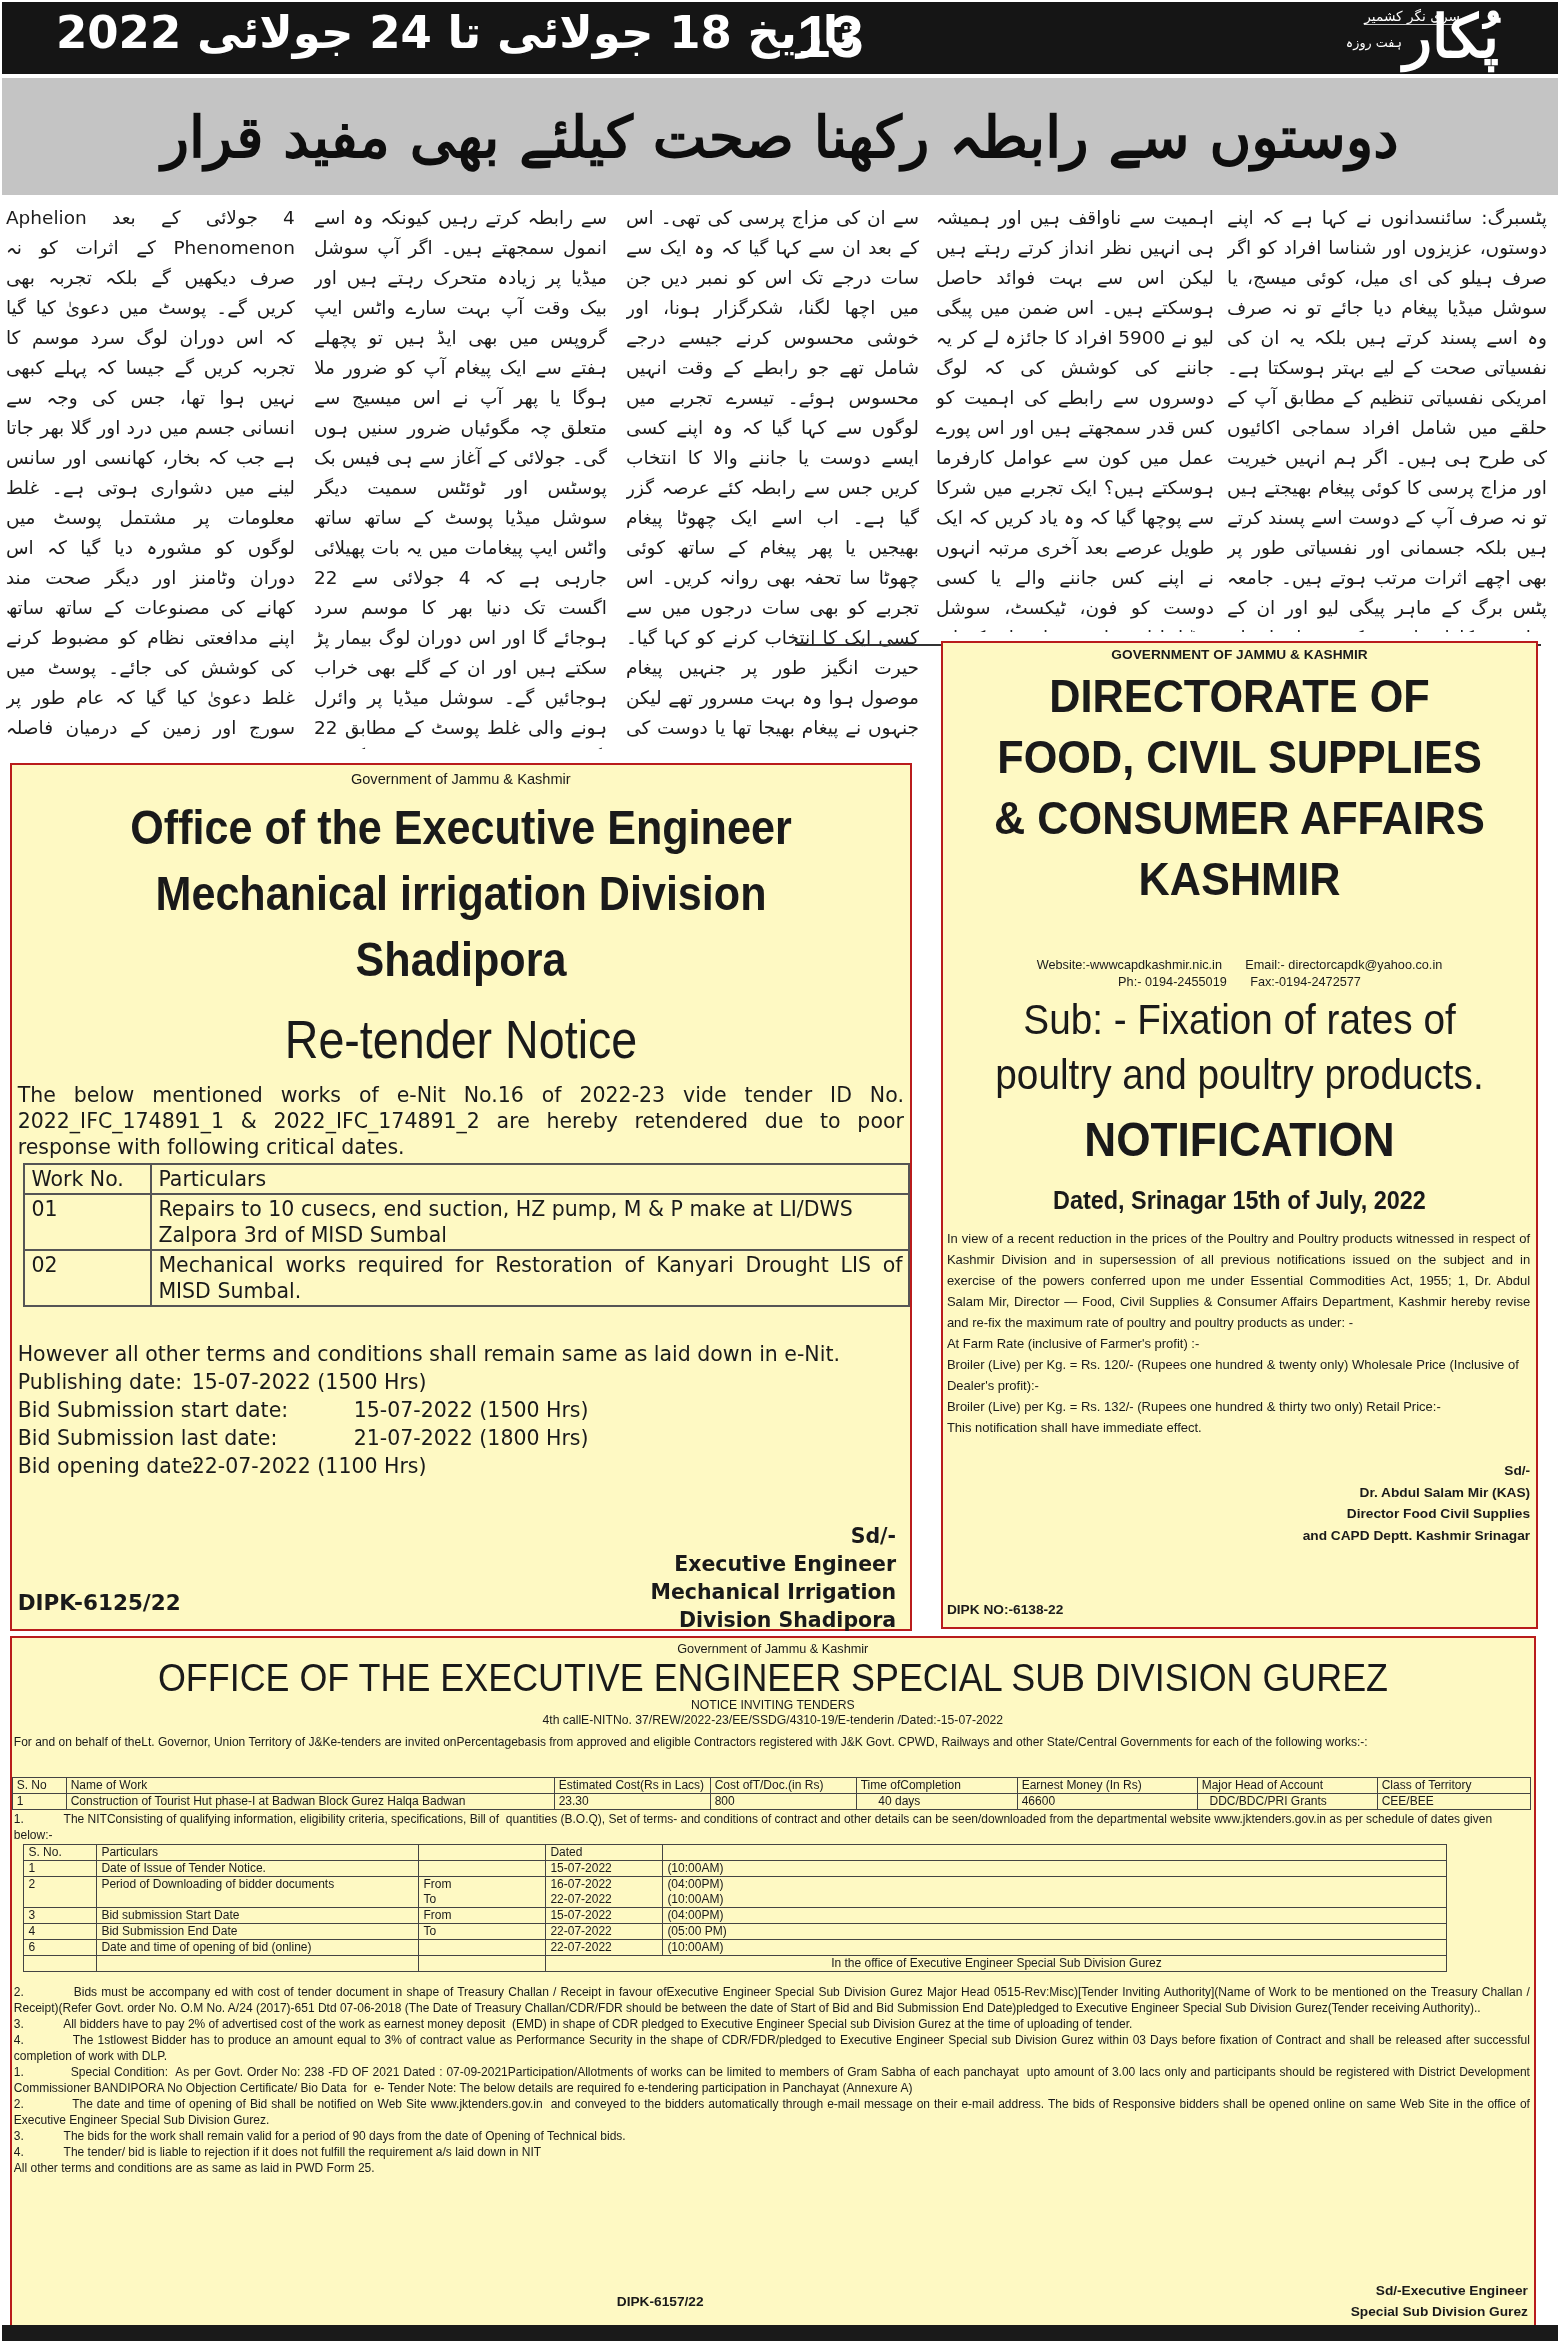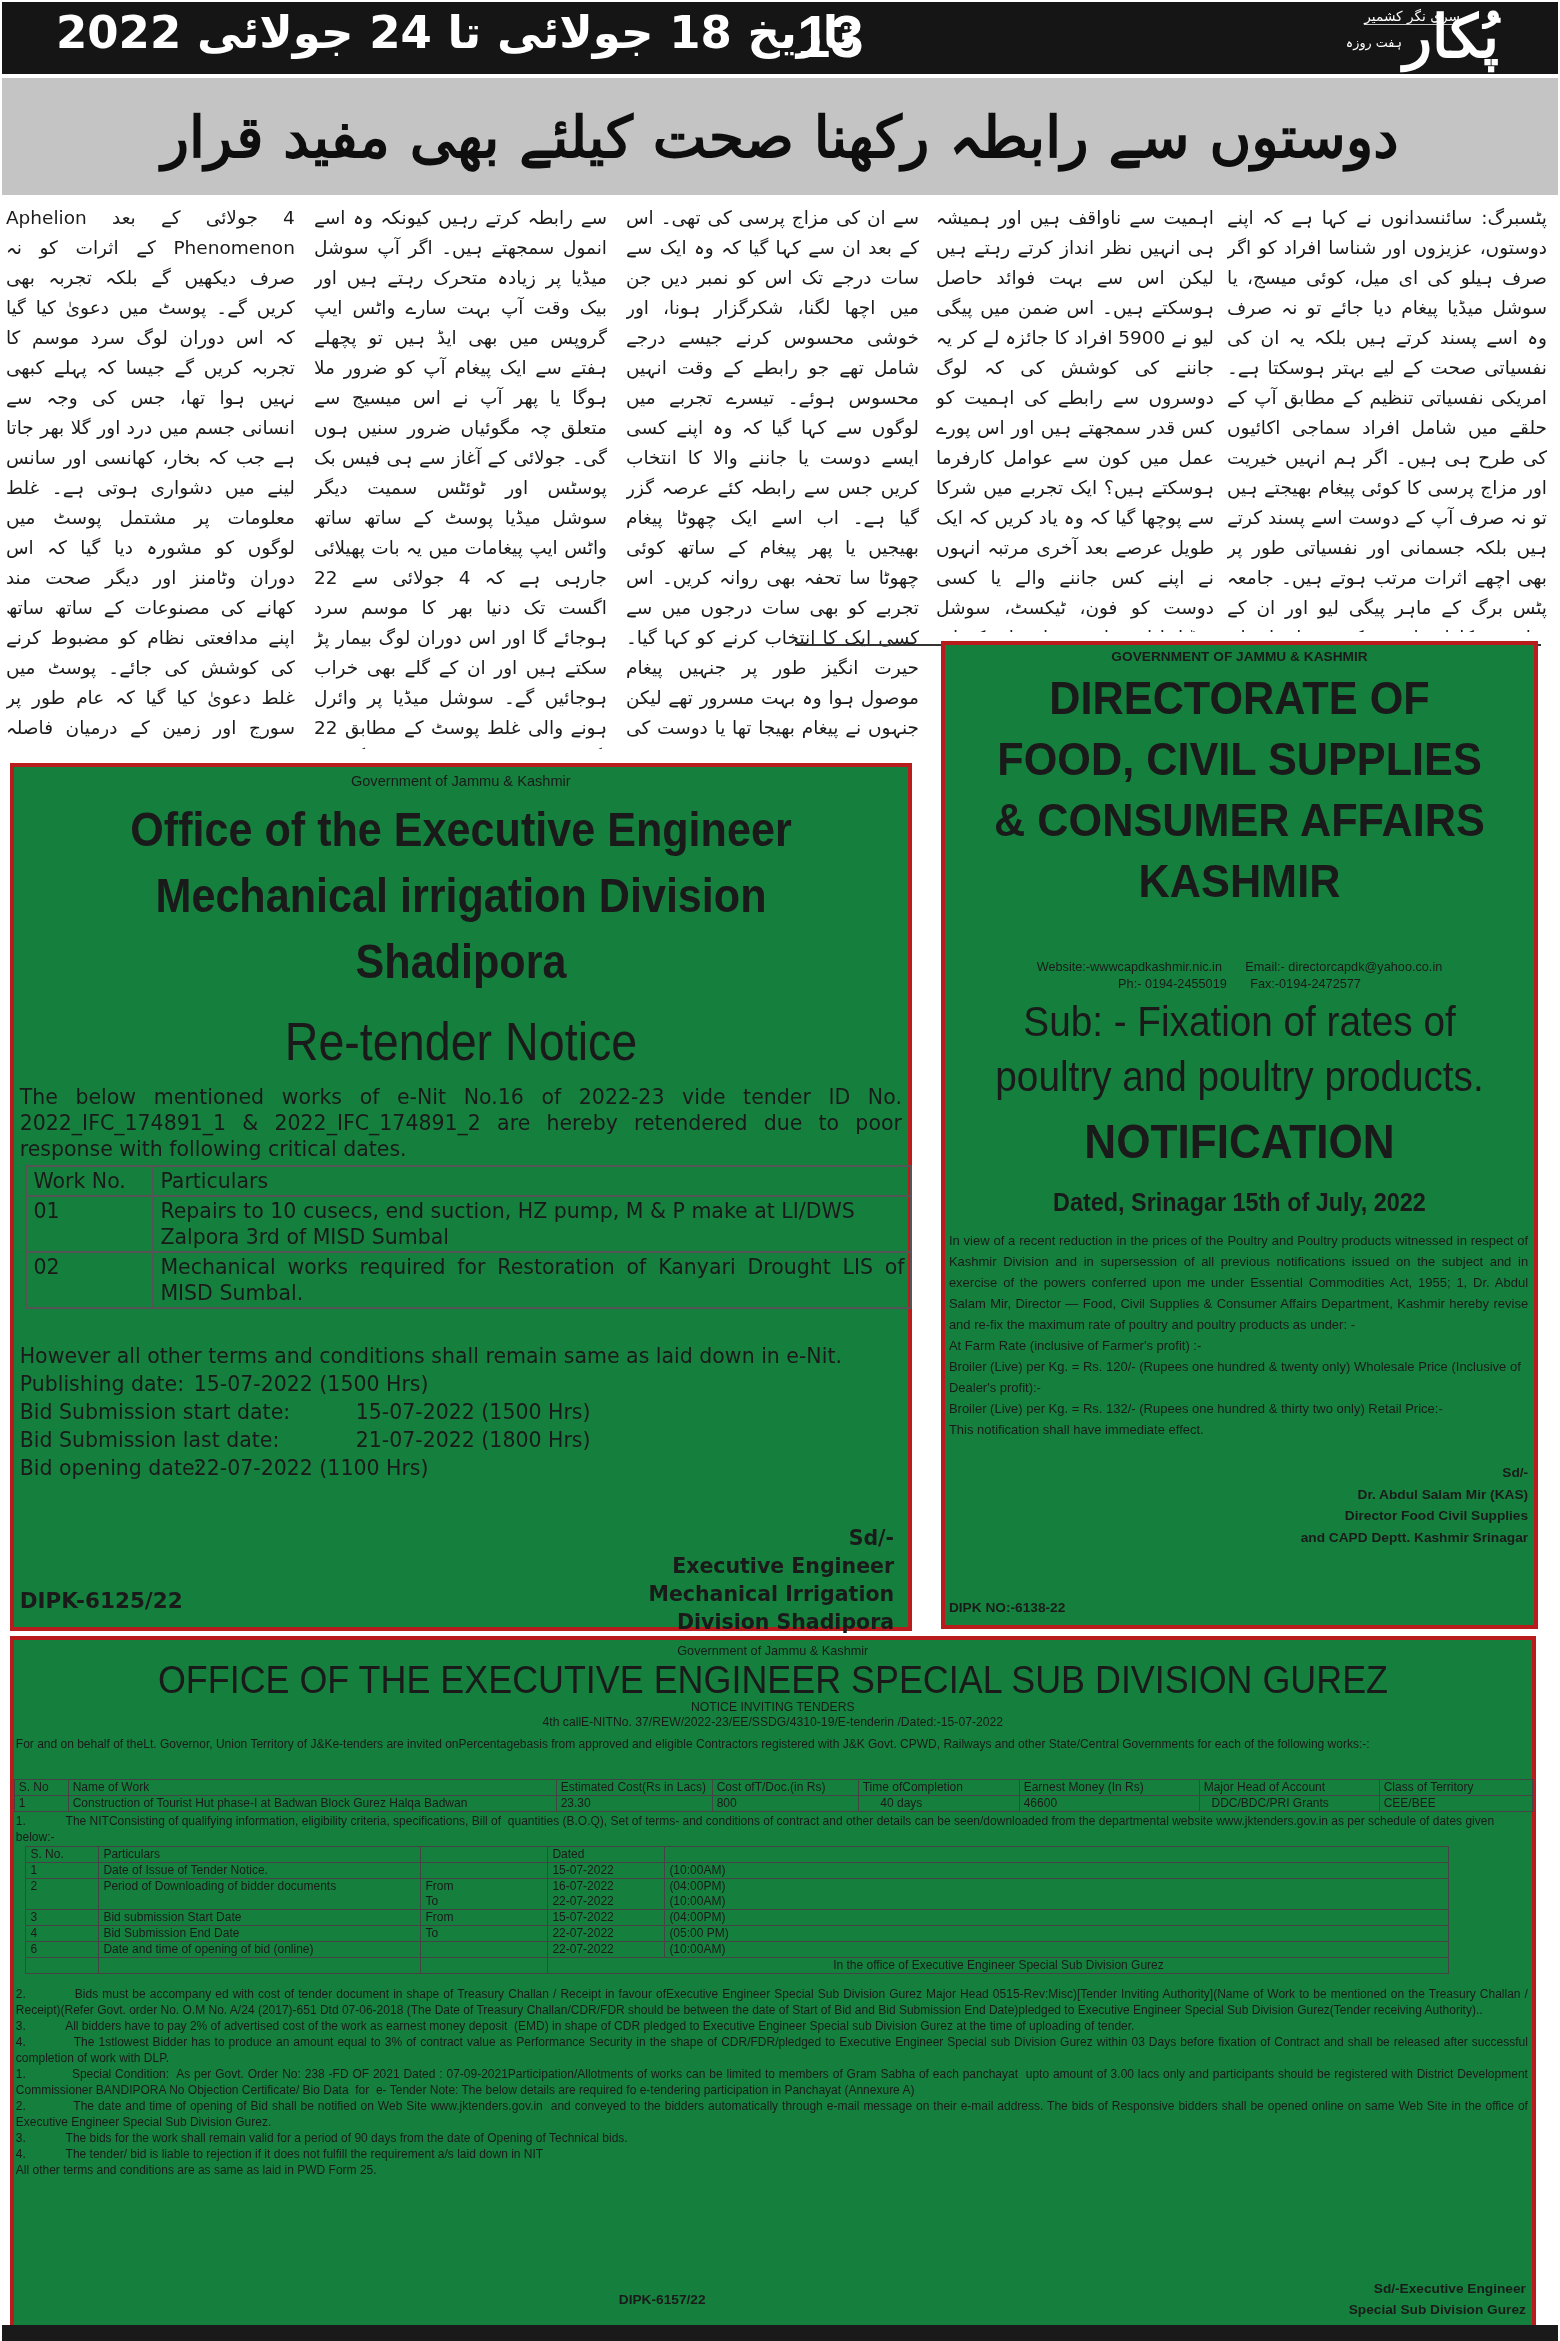--- a/index.html
+++ b/index.html
@@ -10,21 +10,21 @@
   #masthead .date { left: 54px; top: 3.9px; font-family: "DejaVu Sans", sans-serif; font-weight: bold; font-size: 45px; direction: rtl; unicode-bidi: plaintext; letter-spacing: 0; white-space: nowrap; }
   #masthead .pageno { left: 795px; top: 0px; font-family: "Liberation Sans", sans-serif; font-weight: bold; font-size: 60px; }
   #masthead .logo { right: 59px; top: 0px; font-family: "DejaVu Serif", serif; font-weight: bold; font-size: 59px; }
   #masthead .city { right: 98px; top: 5.9px; font-size: 13.7px; font-family: "DejaVu Sans", sans-serif; border-bottom: 1px solid #ccc; }
   #masthead .weekly { right: 156px; top: 33px; font-size: 12.7px; font-family: "DejaVu Sans", sans-serif; }
   #headline-band { left: 2px; top: 78px; width: 1556px; height: 117px; background: #c4c4c4; display: flex; align-items: center; justify-content: center; }
   #headline-band .headline { font-family: "DejaVu Serif", serif; font-weight: bold; font-size: 57px; direction: rtl; color: #0e0e0e; }
   
   .ucol { direction: rtl; text-align: justify; font-family: "DejaVu Sans", sans-serif; font-size: 18.5px; line-height: 30px; color: #1c1c1c; overflow: hidden; }
   
-  .box { border: 4px solid #b91c1c; background: #15803d; }
+  .box { border: 2px solid #b91c1c; background: #fef9c3; }
   
   #ad-mid { left: 9.8px; top: 763px; width: 902px; height: 868px; }
   #ad-mid .gov { position: absolute; top: 5.9px; left: 0; width: 100%; text-align: center; font-size: 14.6px; }
   #ad-mid .t1 { position: absolute; top: 29px; left: 0; width: 100%; text-align: center; font-weight: bold; font-size: 49px; line-height: 66px; transform: scaleX(0.88); }
   #ad-mid .t4 { position: absolute; top: 244px; left: 0; width: 100%; text-align: center; font-size: 53px; transform: scaleX(0.88); }
   #ad-mid .intro { position: absolute; top: 317px; left: 5.9px; right: 5.9px; font-family: "DejaVu Sans", sans-serif; font-size: 20.5px; line-height: 26px; text-align: justify; transform-origin: left; }
   #ad-mid table { position: absolute; top: 398px; left: 11.7px; width: 887px; border-collapse: collapse; font-family: "DejaVu Sans", sans-serif; font-size: 20.5px; line-height: 26px; }
   #ad-mid td { border: 2px solid #555; padding: 1px 5.9px; vertical-align: top; }
   #ad-mid td:first-child { width: 127px; }
   #ad-mid .after { position: absolute; top: 575px; left: 5.9px; right: 5.9px; font-family: "DejaVu Sans", sans-serif; font-size: 20.5px; line-height: 28px; }

